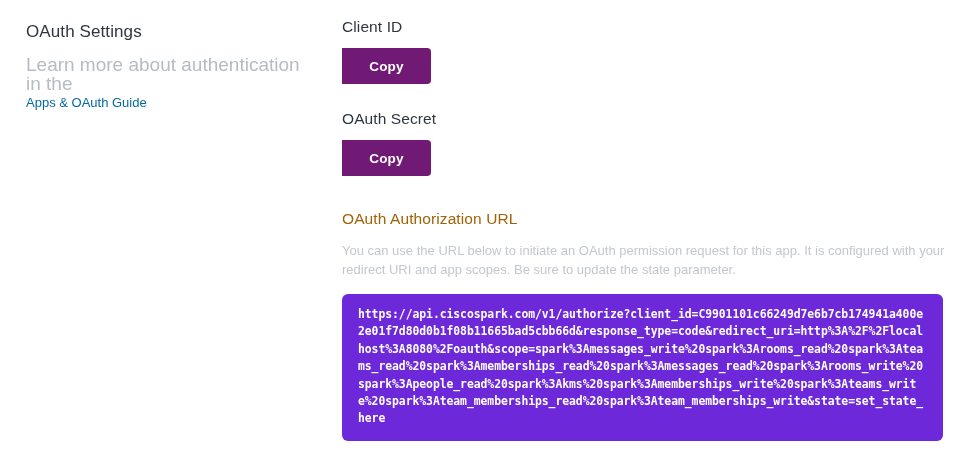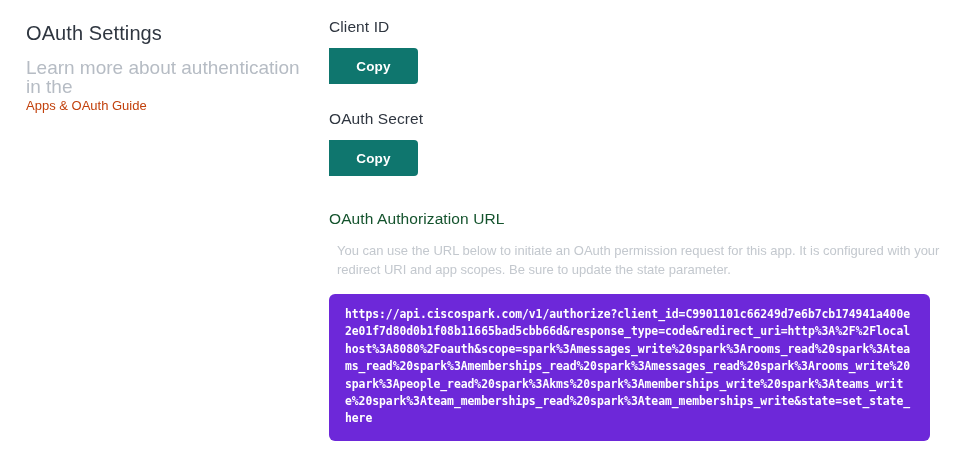--- a/index.html
+++ b/index.html
@@ -22,45 +22,45 @@
   }
 
   
   .left-col {
     position: absolute;
     left: 26px;
     top: 22px;
     width: 290px;
   }
   .panel-title {
-    font-size: 20px;
+    font-size: 17px;
     color: #2f3640;
     letter-spacing: .1px;
     margin: 0 0 13px 0;
     font-weight: 400;
   }
   .panel-desc {
     font-size: 19px;
     color: #b6bcc4;
     line-height: 19px;
     margin: 0;
     font-weight: 400;
   }
   .panel-link {
     display: block;
     font-size: 13px;
-    color: #c2410c;
+    color: #0369a1;
     text-decoration: none;
     line-height: 19px;
   }
 
   
   .right-col {
     position: absolute;
-    left: 329px;
+    left: 342px;
     top: 18px;
     width: 604px;
   }
   .field-block { margin-bottom: 26px; }
   .field-label {
     font-size: 15.5px;
     color: #2f3640;
     font-weight: 400;
     margin: 0 0 12px 0;
     letter-spacing: .1px;
@@ -87,43 +87,43 @@
     padding: 0 10px;
     outline: none;
     min-width: 0;
   }
   .copy-btn {
     flex: 0 0 89px;
     box-sizing: border-box;
     height: 36px;
     border: none;
     border-radius: 0 4px 4px 0;
-    background: #0f766e;
+    background: #701a75;
     color: #ffffff;
     font-family: "Liberation Sans", sans-serif;
     font-size: 13.5px;
     font-weight: 700;
     letter-spacing: .2px;
     cursor: pointer;
   }
 
   
   .auth-block { margin-top: 34px; }
   .auth-title {
     font-size: 15.5px;
-    color: #14532d;
+    color: #a16207;
     font-weight: 400;
     margin: 0 0 13px 0;
     letter-spacing: .1px;
   }
   .auth-desc {
     font-size: 13px;
     color: #c3c8ce;
     line-height: 19px;
-    margin: 0 0 15px 8px;
+    margin: 0 0 15px 0;
     width: 604px;
     font-weight: 400;
   }
   .code-block {
     box-sizing: border-box;
     width: 601px;
     background: #6d28d9;
     border-radius: 6px;
     padding: 12px 14px 13px 16px;
     color: #ffffff;

